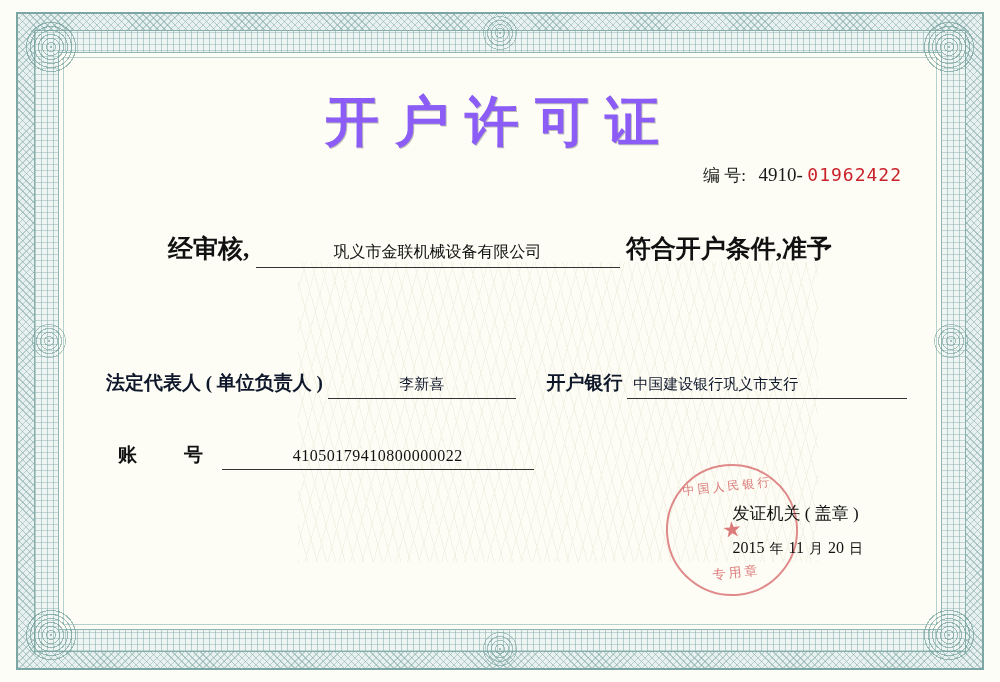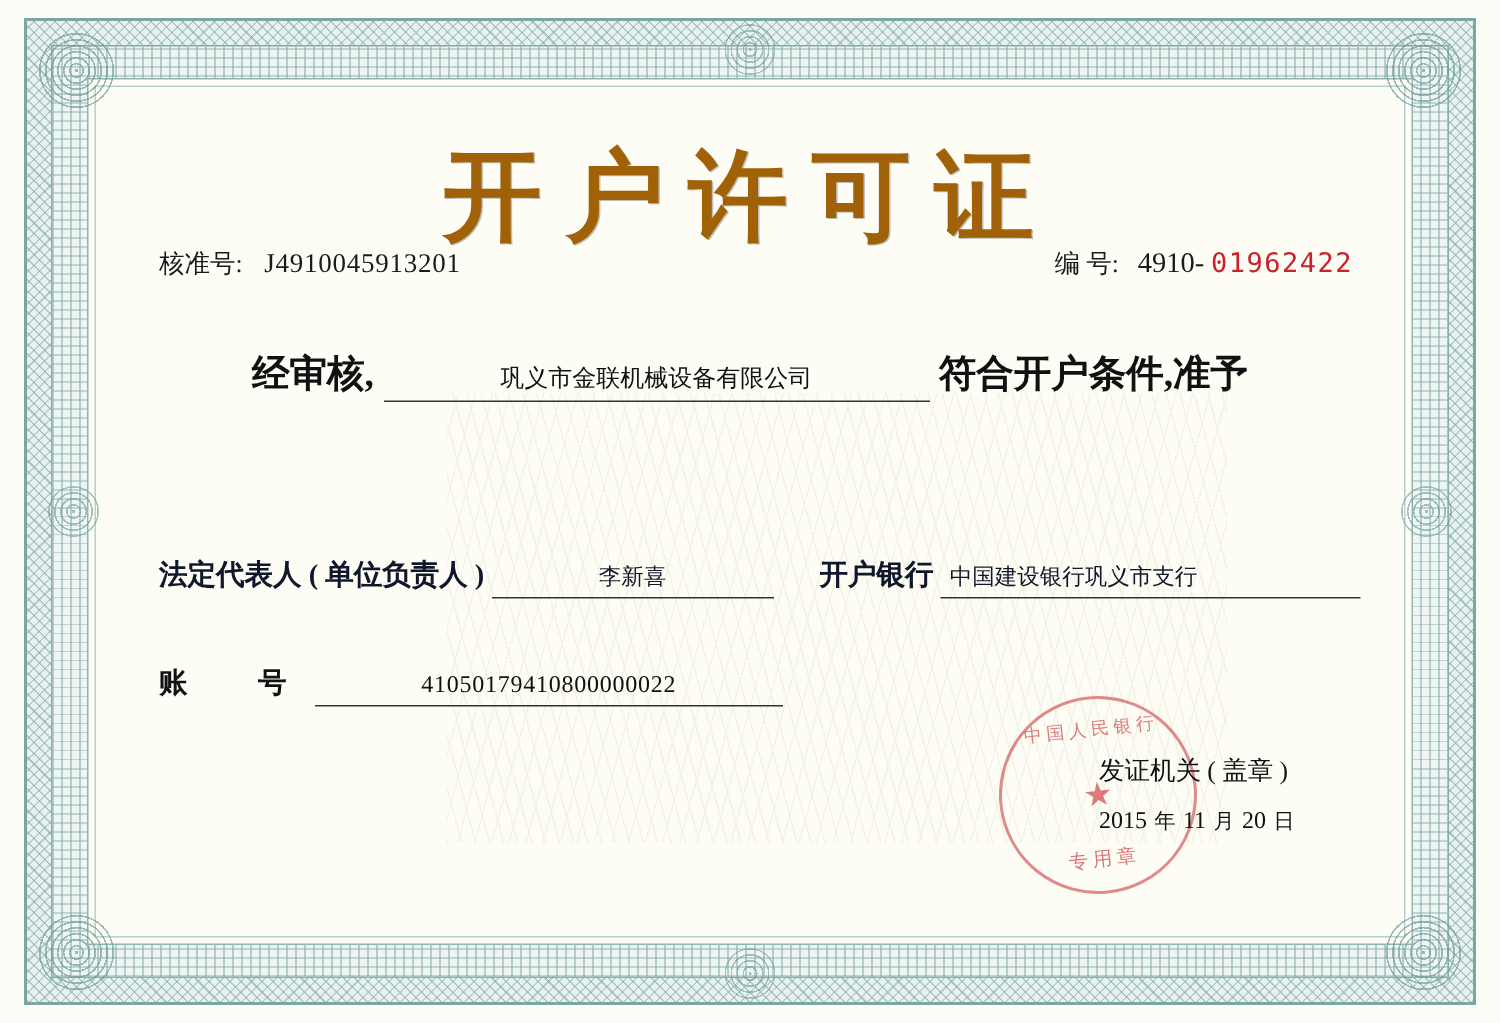--- a/index.html
+++ b/index.html
@@ -98,24 +98,24 @@
     left: 58px; top: 52px;
     width: 884px; height: 578px;
   }
 
   .title {
     position: absolute;
     top: 34px;
     width: 100%;
     text-align: center;
     font-family: Liberation Sans, sans-serif;
-    font-size: 66px;
+    font-size: 54px;
     font-weight: bold;
     letter-spacing: 16px;
-    color: #a16207;
+    color: #8b5cf6;
     text-shadow: 1px 1px 0 rgba(0,0,0,.25);
   }
 
   .row-approval {
     position: absolute;
     top: 112px;
     left: 48px;
     right: 40px;
     font-size: 18px;
     color: #1a1a1a;
@@ -185,21 +185,21 @@
 
   .row-account {
     position: absolute;
     top: 390px;
     left: 48px;
     font-size: 19px;
     font-weight: bold;
     color: #111;
     white-space: nowrap;
   }
-  .row-account .sp { letter-spacing: 14px; }
+  .row-account .sp { letter-spacing: 14px; margin-left: 12px; }
   .fill.account {
     width: 300px;
     font-weight: normal;
     font-size: 16px;
     text-align: center;
     font-family: "Liberation Serif", serif;
     letter-spacing: .5px;
   }
 
   .issuer {
@@ -274,24 +274,20 @@
   <div class="side-rosette t"></div>
   <div class="side-rosette b"></div>
 
   <div class="content">
 
     <div class="watermark"></div>
 
     <div class="title">开户许可证</div>
 
     <div class="row-approval clearfix">
-      <div class="approval-left">
-        <span class="label">核准号:</span>
-        <span class="value">J4910045913201</span>
-      </div>
       <div class="approval-right">
         <span class="label">编  号:</span>
         <span class="num-prefix">4910-</span>
         <span class="num-red">01962422</span>
       </div>
     </div>
 
     <div class="para1">
       <span class="lead">经审核,</span>
       <span class="fill company">巩义市金联机械设备有限公司</span>

